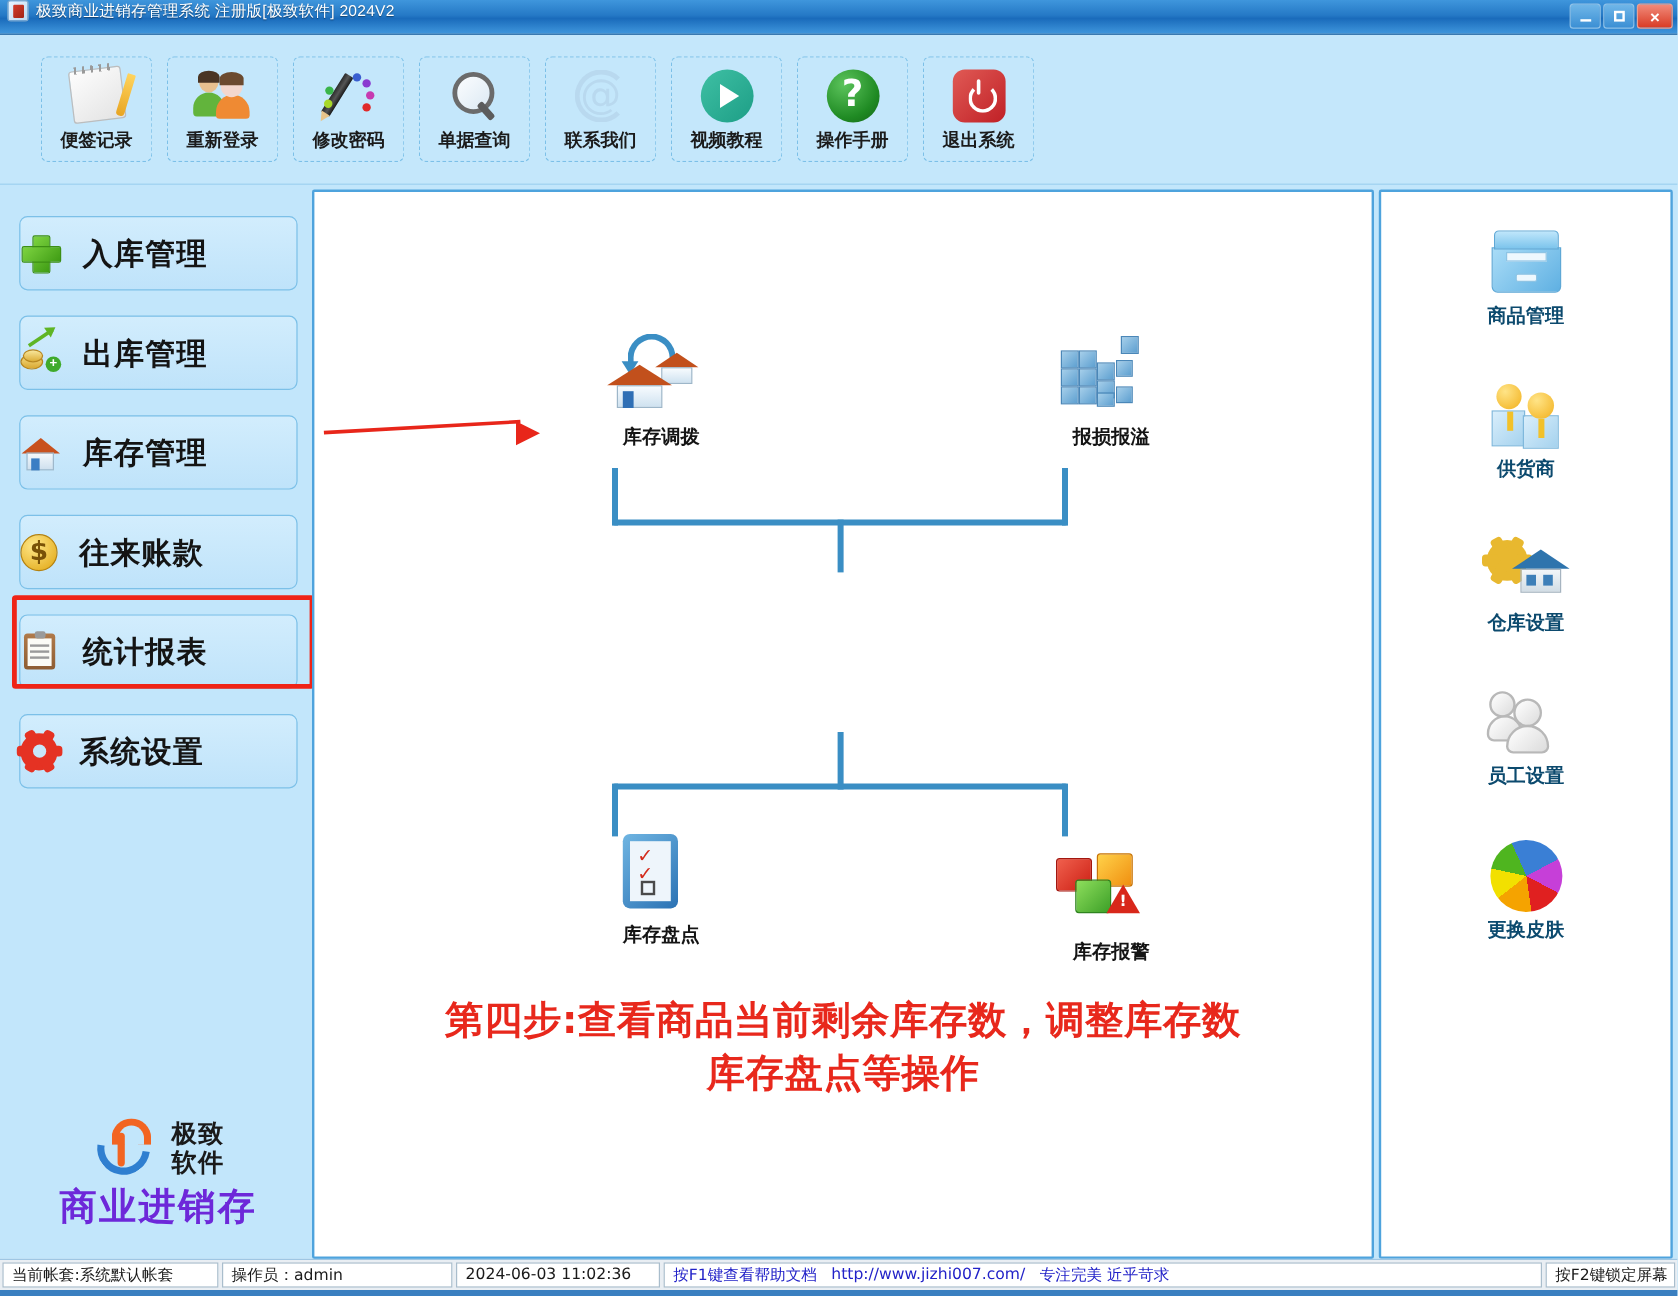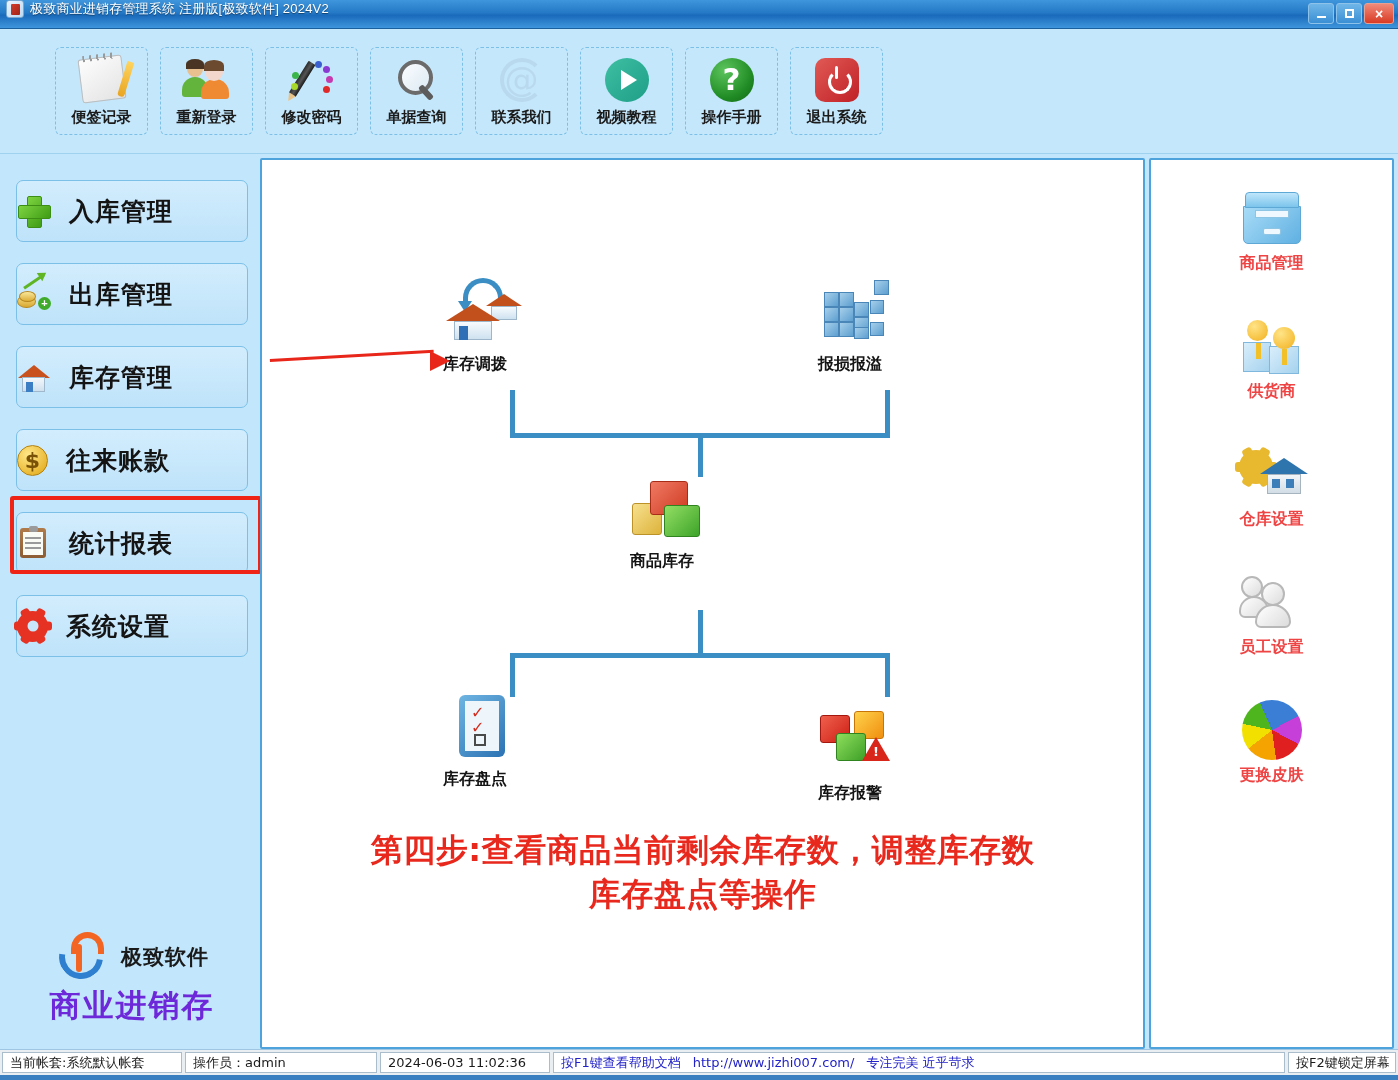--- a/index.html
+++ b/index.html
@@ -54,21 +54,21 @@
     font-size: 14px; font-weight: bold;
   }
   .wbtn .minglyph { display:block; width:9px; height:2px; background:#fff; margin-top:7px; }
   .wbtn .maxglyph { display:block; width:9px; height:9px; border:2px solid #fff; }
 
   
   .toolbar {
     height: 125px; flex: none;
     background: #c4e7fb;
     display: flex; align-items: center; gap: 12px;
-    padding-left: 55px;
+    padding-left: 34px;
     border-bottom: 1px solid #9fd2ef;
   }
   .tool {
     width: 93px; height: 88px;
     border: 1px dashed #7cc0e8; border-radius: 6px;
     background: #c4e7fb;
     display: flex; flex-direction: column;
     align-items: center; justify-content: flex-start;
     padding-top: 7px;
   }
@@ -208,33 +208,33 @@
     border: 6px solid #2f7fd0; border-radius: 50%;
     border-right-color: transparent; border-top-color: transparent;
     transform: rotate(-37deg);
   }
   .logo-mark .o-arc {
     position: absolute; left: 16px; top: 1px; width: 33px; height: 22px;
     border: 6px solid #f26522; border-radius: 22px 22px 0 0; border-bottom: none;
   }
   .logo-mark .n-bar { position: absolute; left: 21px; top: 13px; width: 6px; height: 28px;
     background: #f26522; border-radius: 3px; }
-  .logo-text { display: flex; flex-direction: row; line-height: 1.15; }
+  .logo-text { display: flex; flex-direction: column; line-height: 1.15; }
   .logo-text span { font-size: 21px; color: #1a1a1a; font-weight: 600;
     font-family: "DejaVu Sans", sans-serif; letter-spacing: 1px; }
   .logo-sub { font-size: 31px; color: #6d28d9; font-weight: 700; margin-top: 2px;
     font-family: "DejaVu Sans", sans-serif; letter-spacing: 2px; }
 
   
   .center {
     flex: 1; min-width: 0; background: #ffffff;
     border: 2px solid #4ea3dd; border-radius: 2px;
     margin-right: 4px; position: relative; overflow: hidden;
   }
-  .node { position: absolute; display: flex; flex-direction: column; align-items: flex-start; width: 140px; }
+  .node { position: absolute; display: flex; flex-direction: column; align-items: flex-end; width: 140px; }
   .node .nlabel { font-size: 16px; color: #141414; font-weight: 700; margin-top: 4px;
     font-family: "DejaVu Sans", sans-serif; }
   .node .nicon { width: 80px; height: 72px; position: relative; }
 
   
   .fi-transfer .h-big{position:absolute;left:8px;top:26px;width:44px;height:34px;}
   .fi-transfer .h-big .rf{position:absolute;left:-5px;top:0;width:0;height:0;
     border-left:27px solid transparent;border-right:27px solid transparent;border-bottom:17px solid #c2501c;}
   .fi-transfer .h-big .wl{position:absolute;left:3px;top:17px;width:38px;height:19px;
     background:linear-gradient(to bottom,#f7fbfe,#cfe2f0);border:1px solid #9db6c9;}
@@ -300,21 +300,21 @@
   
   .rightbar {
     width: 245px; flex: none; background: #c5e7fb;
     border: 2px solid #4ea3dd; border-left: 2px solid #4ea3dd;
     border-radius: 2px; background: #ffffff;
     display: flex; flex-direction: column; align-items: center;
     padding-top: 28px; gap: 42px;
   }
   .rnode { display: flex; flex-direction: column; align-items: center; width: 120px; }
   .rnode .ricon { width: 66px; height: 62px; position: relative; }
-  .rnode .rlabel { font-size: 16px; color: #ef4444; font-weight: 700; margin-top: 3px;
+  .rnode .rlabel { font-size: 16px; color: #0c4a6e; font-weight: 700; margin-top: 3px;
     font-family: "DejaVu Sans", sans-serif; }
   .ri-goods .lid{position:absolute;left:6px;top:4px;width:54px;height:16px;border-radius:4px 4px 0 0;
     background:linear-gradient(to bottom,#bfe6fb,#7cc4ec);border:1px solid #5ea8d6;}
   .ri-goods .bd{position:absolute;left:4px;top:18px;width:58px;height:38px;border-radius:0 0 5px 5px;
     background:linear-gradient(135deg,#a9dcf7,#5fb0e2);border:1px solid #5ea8d6;}
   .ri-goods .slot{position:absolute;left:16px;top:22px;width:34px;height:8px;background:#eef8fe;border:1px solid #8ec4e4;}
   .ri-goods .hdl{position:absolute;left:24px;top:40px;width:18px;height:7px;background:#eef8fe;border:1px solid #8ec4e4;border-radius:2px;}
   .ri-sup .hd{position:absolute;border-radius:50%;background:radial-gradient(circle at 35% 30%,#ffe487,#f2b01c);}
   .ri-sup .bdy{position:absolute;background:linear-gradient(135deg,#d9eefb,#a5d2ee);border:1px solid #7fb8dc;}
   .ri-sup .tie{position:absolute;width:5px;height:16px;background:#f2c12a;}
@@ -557,28 +557,20 @@
           <i style="left:36px;top:24px;width:15px;height:15px"></i>
           <i style="left:36px;top:39px;width:15px;height:15px"></i>
           <i style="left:36px;top:49px;width:15px;height:12px"></i>
           <i style="left:52px;top:44px;width:14px;height:14px"></i>
           <i style="left:56px;top:2px;width:15px;height:15px"></i>
           <i style="left:52px;top:22px;width:14px;height:14px"></i>
         </div>
         <div class="nlabel">报损报溢</div>
       </div>
 
-      <div class="node" style="left:368px;top:315px;">
-        <div class="nicon fi-boxes">
-          <span class="bx yel"></span>
-            <span class="bx red"></span>
-            <span class="bx grn"></span>
-        </div>
-        <div class="nlabel">商品库存</div>
-      </div>
 
       <div class="node" style="left:181px;top:533px;">
         <div class="nicon fi-check">
           <span class="pad"></span>
             <span class="sheet"></span>
           <span class="tick" style="left:28px;top:12px">✓</span>
           <span class="tick" style="left:28px;top:27px">✓</span>
           <span class="sq"></span>
         </div>
         <div class="nlabel">库存盘点</div>

